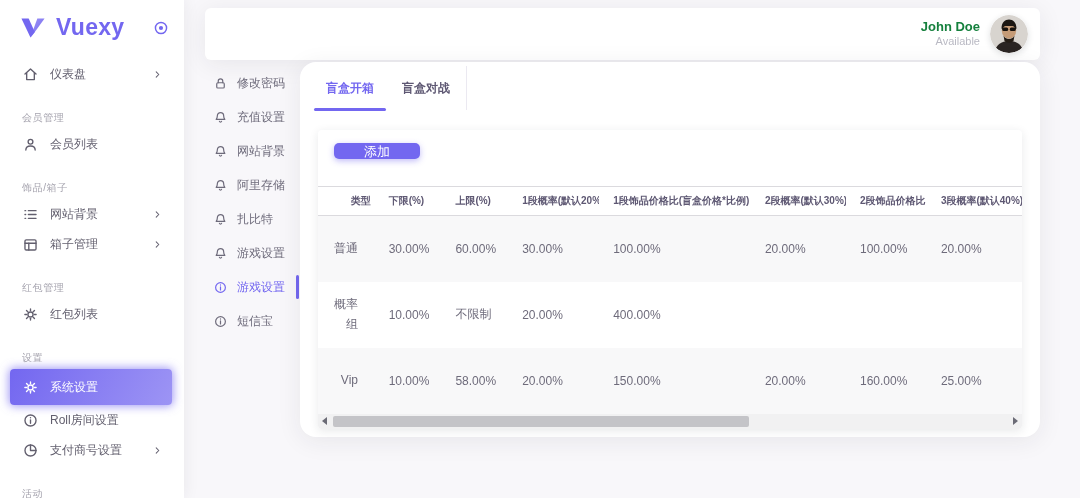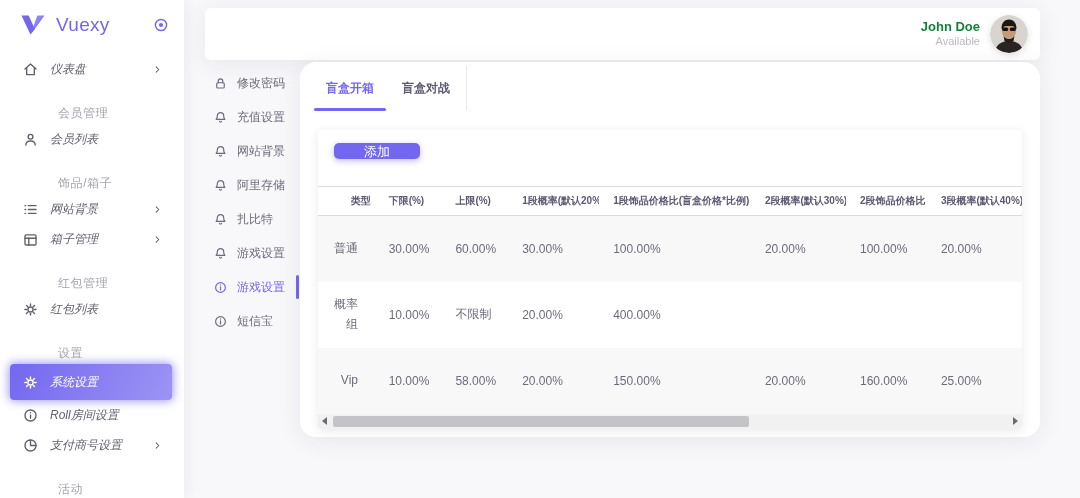--- a/index.html
+++ b/index.html
@@ -13,35 +13,35 @@
   }
   .screen { position:relative; width:1080px; height:498px; }
 
   
   .sidebar {
     position:absolute; left:0; top:0; width:184px; height:498px;
     background:#fff; box-shadow:0 0 15px rgba(34,41,47,.08); z-index:5;
   }
   .brand { display:flex; align-items:center; padding:14px 14px 10px 20px; }
   .brand svg.logo { width:26px; height:22px; flex:0 0 auto; }
-  .brand-text { color:#7367f0; font-size:19px; font-weight:normal; letter-spacing:.3px; margin-left:10px; flex:1; }
+  .brand-text { color:#7367f0; font-size:23px; font-weight:bold; letter-spacing:.3px; margin-left:10px; flex:1; }
   .pin-toggle { color:#7367f0; width:18px; height:18px; cursor:pointer; }
 
   .nav { padding-top:8px; }
   .nav-section {
-    font-size:12px; color:#a5a3ae; letter-spacing:.6px;
-    padding:0 16px 0 22px; margin-top:18px; height:22px; line-height:22px;margin-left:36px;
+    font-size:10px; color:#a5a3ae; letter-spacing:.6px;
+    padding:0 16px 0 22px; margin-top:18px; height:22px; line-height:22px;
   }
   .nav-item {
     display:flex; align-items:center; height:30px; margin:0 12px 0 10px;
     padding:0 8px 0 12px; border-radius:4px; cursor:pointer;
     color:#625f6e; font-size:12px;
   }
   .nav-item svg { width:17px; height:17px; margin-right:11px; flex:0 0 auto; }
-  .nav-item .nav-label { flex:1; white-space:nowrap;font-style:italic; }
+  .nav-item .nav-label { flex:1; white-space:nowrap; }
   .nav-item .chev { width:13px; height:13px; margin:0; color:#625f6e; }
   .nav-item.active {
     height:36px;
     background:linear-gradient(118deg,#7367f0,rgba(115,103,240,.7));
     box-shadow:0 0 10px 1px rgba(115,103,240,.7);
     color:#fff;
   }
   .nav-item.active svg { color:#fff; }
 
   

